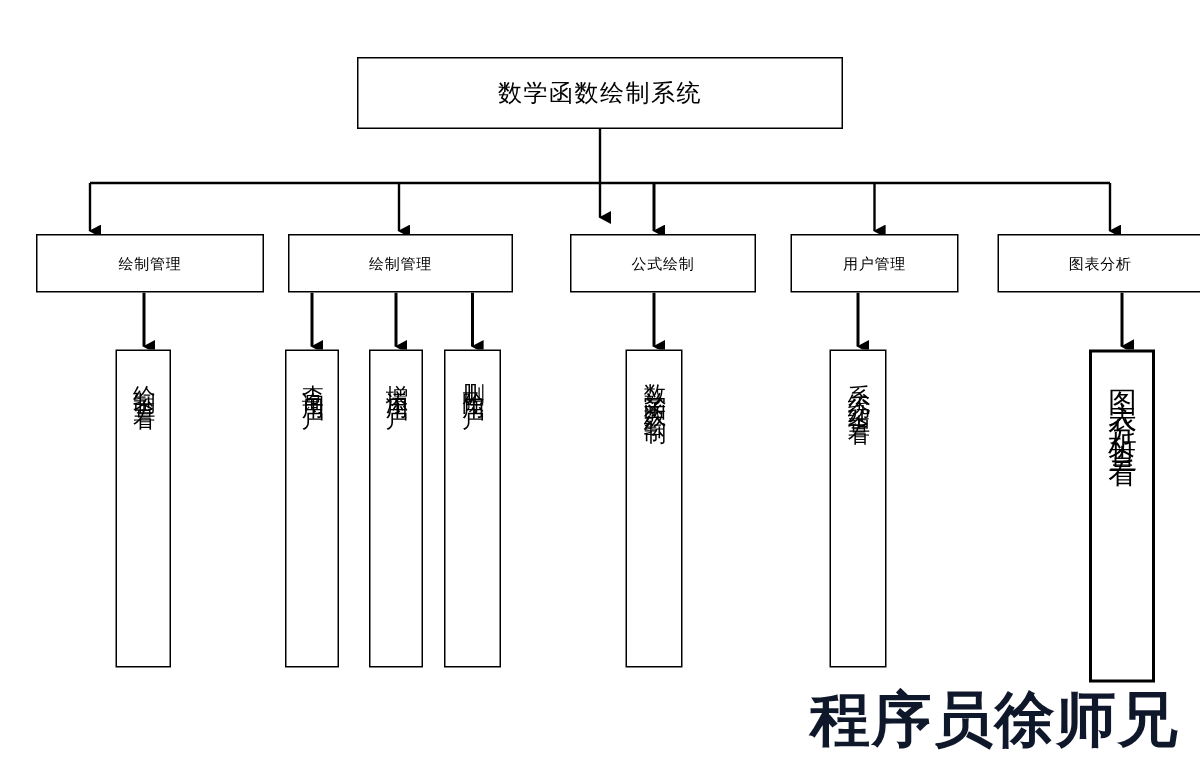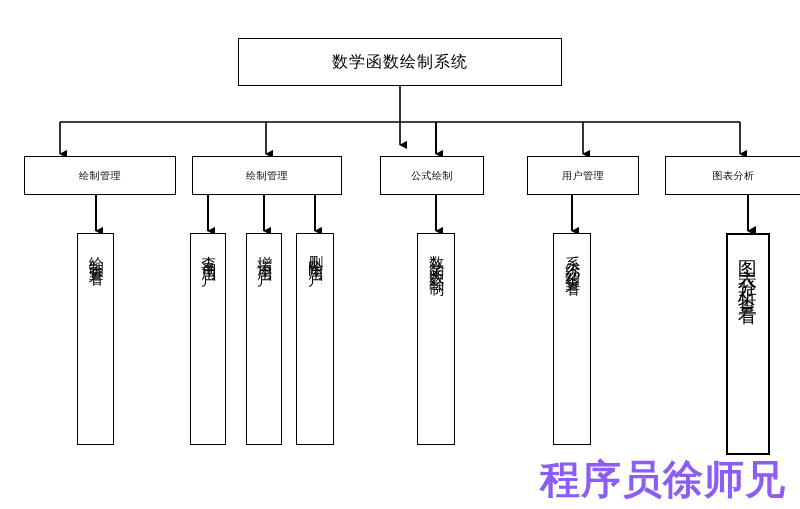--- a/index.html
+++ b/index.html
@@ -38,21 +38,21 @@
     letter-spacing: 1px;
   }
   .node-l2 {
     top: 156px;
     height: 39px;
     font-size: 10px;
     letter-spacing: 0.5px;
   }
   .l2-a { left: 24px;  width: 152px; }
   .l2-b { left: 192px; width: 150px; }
-  .l2-c { left: 380px; width: 104px; }
+  .l2-c { left: 380px; width: 124px; }
   .l2-d { left: 527px; width: 112px; }
   .l2-e { left: 665px; width: 137px; }
 
   .node-leaf {
     top: 233px;
     height: 212px;
     font-size: 15px;
     padding-top: 10px;
     align-items: flex-start;
     justify-content: center;
@@ -87,21 +87,21 @@
     line-height: 1.5;
   }
 
   #watermark {
     position: absolute;
     left: 540px;
     top: 452px;
     font-family: "DejaVu Serif", "Liberation Serif", serif;
     font-size: 40px;
     font-weight: 700;
-    color: #8b5cf6;
+    color: #0f172a;
     letter-spacing: 1px;
     white-space: nowrap;
   }
 </style>
 </head>
 <body>
 
 <svg id="diagram-canvas" viewBox="0 0 800 509" xmlns="http://www.w3.org/2000/svg">
   <defs>
     <marker id="arrowhead" markerWidth="9" markerHeight="9" refX="4.3" refY="7.4" orient="auto" markerUnits="userSpaceOnUse">

